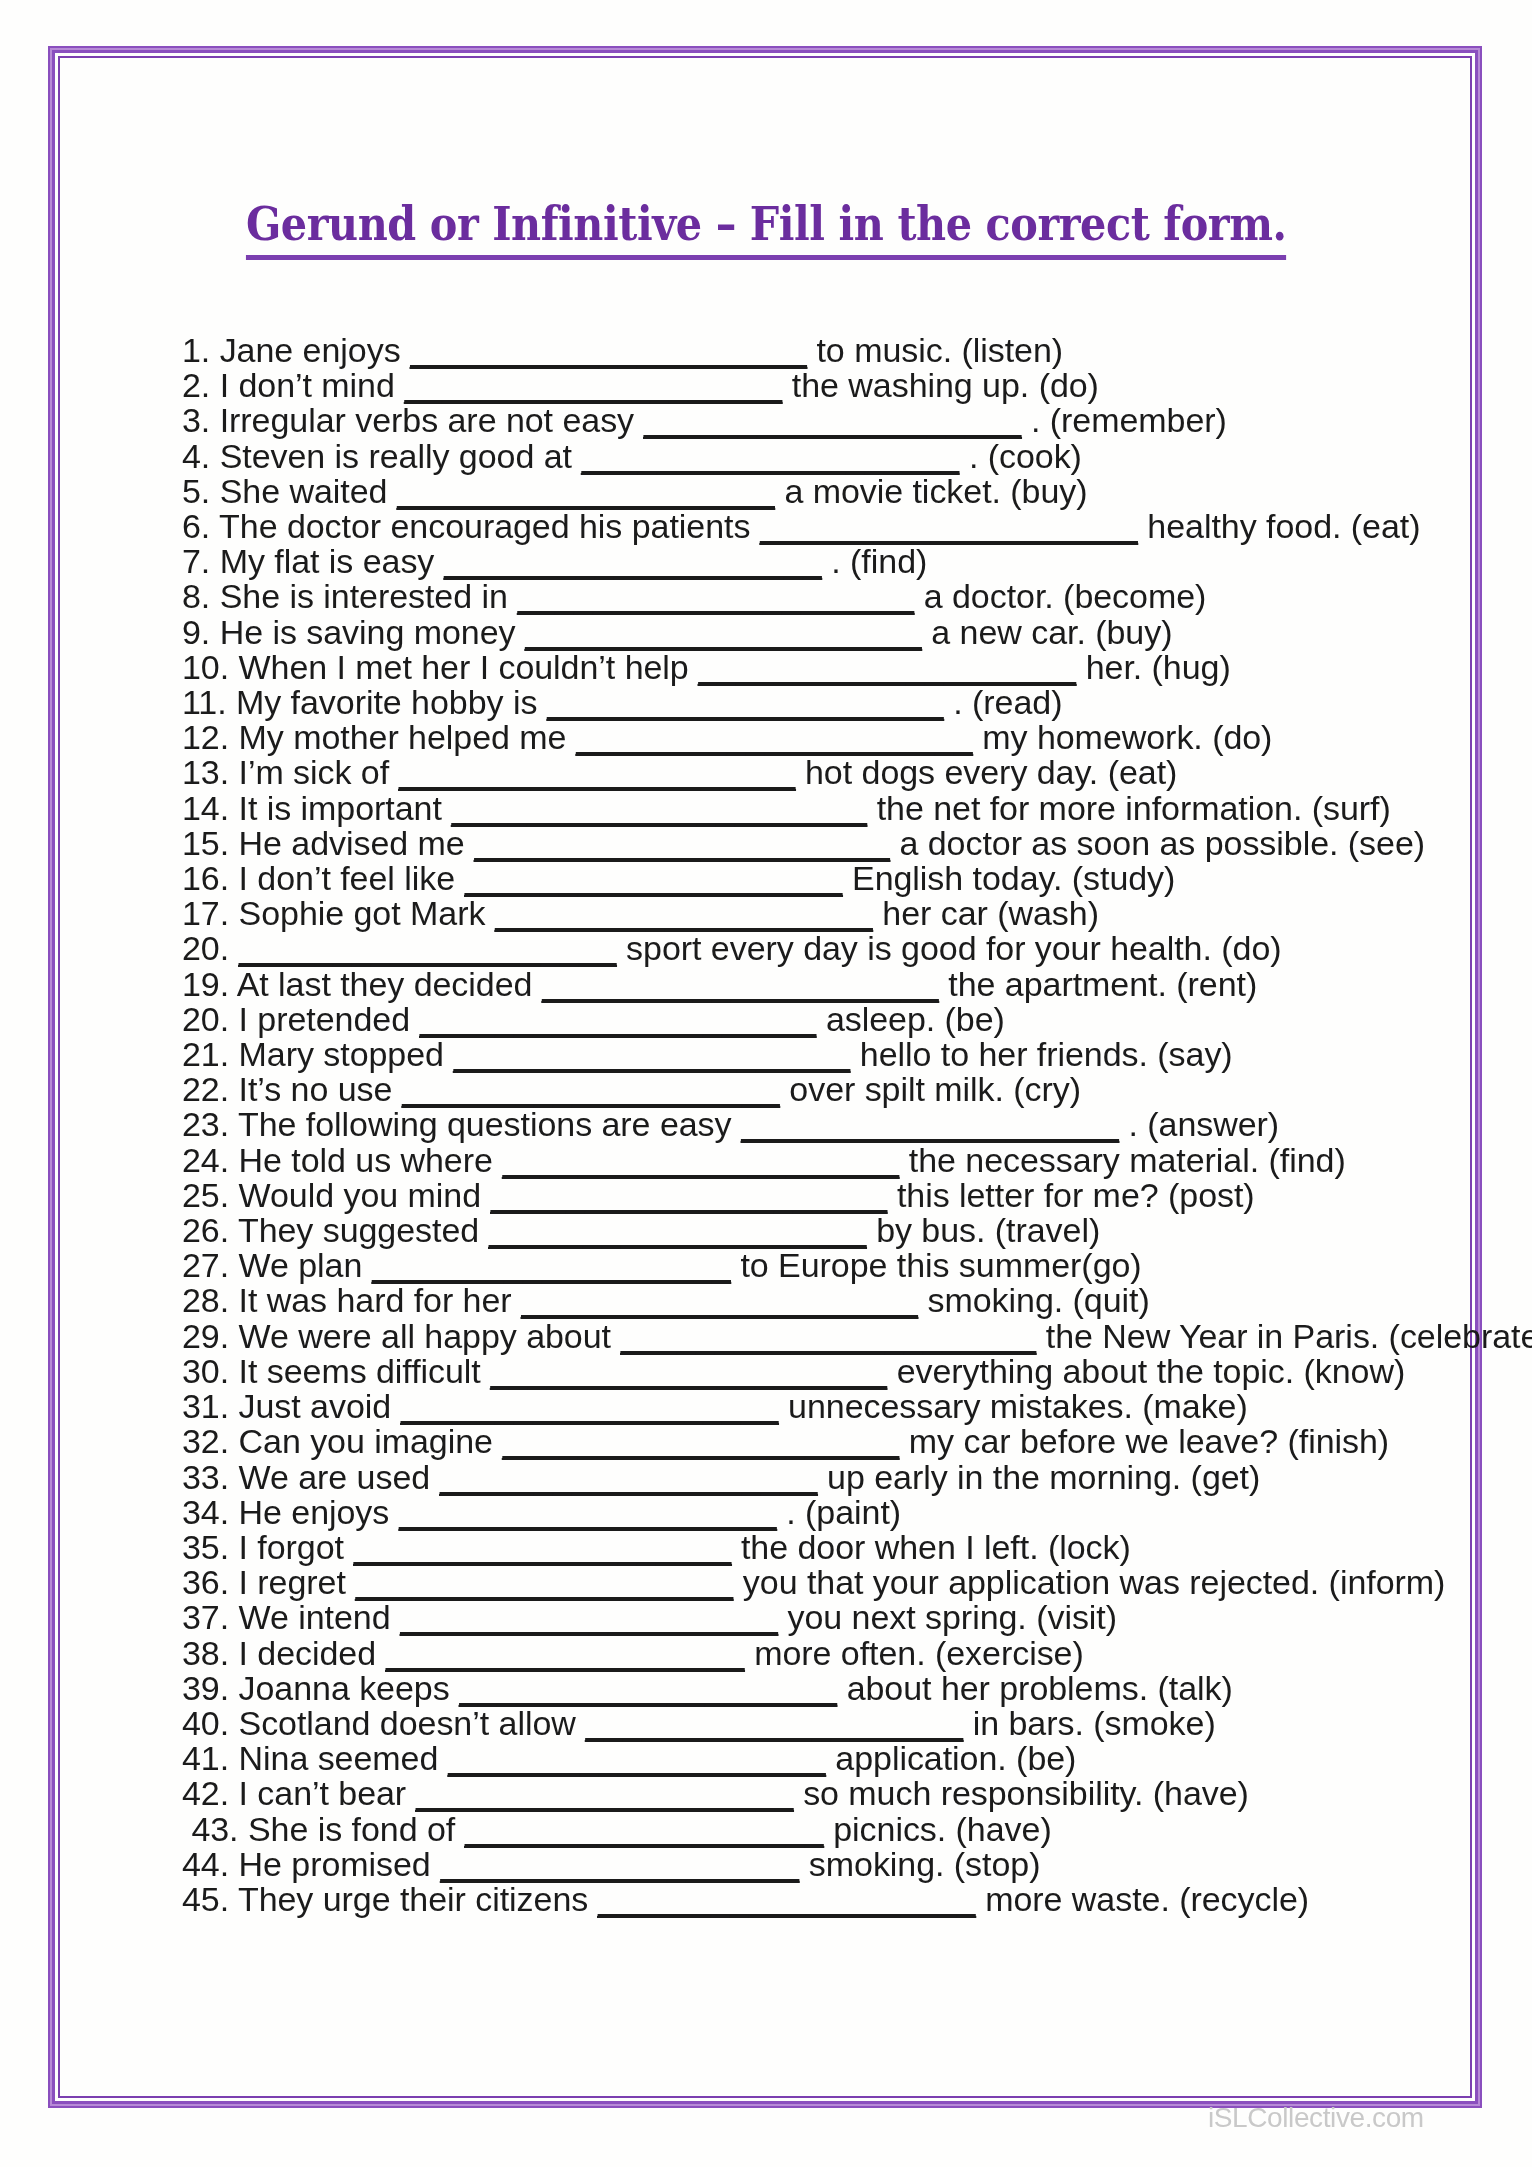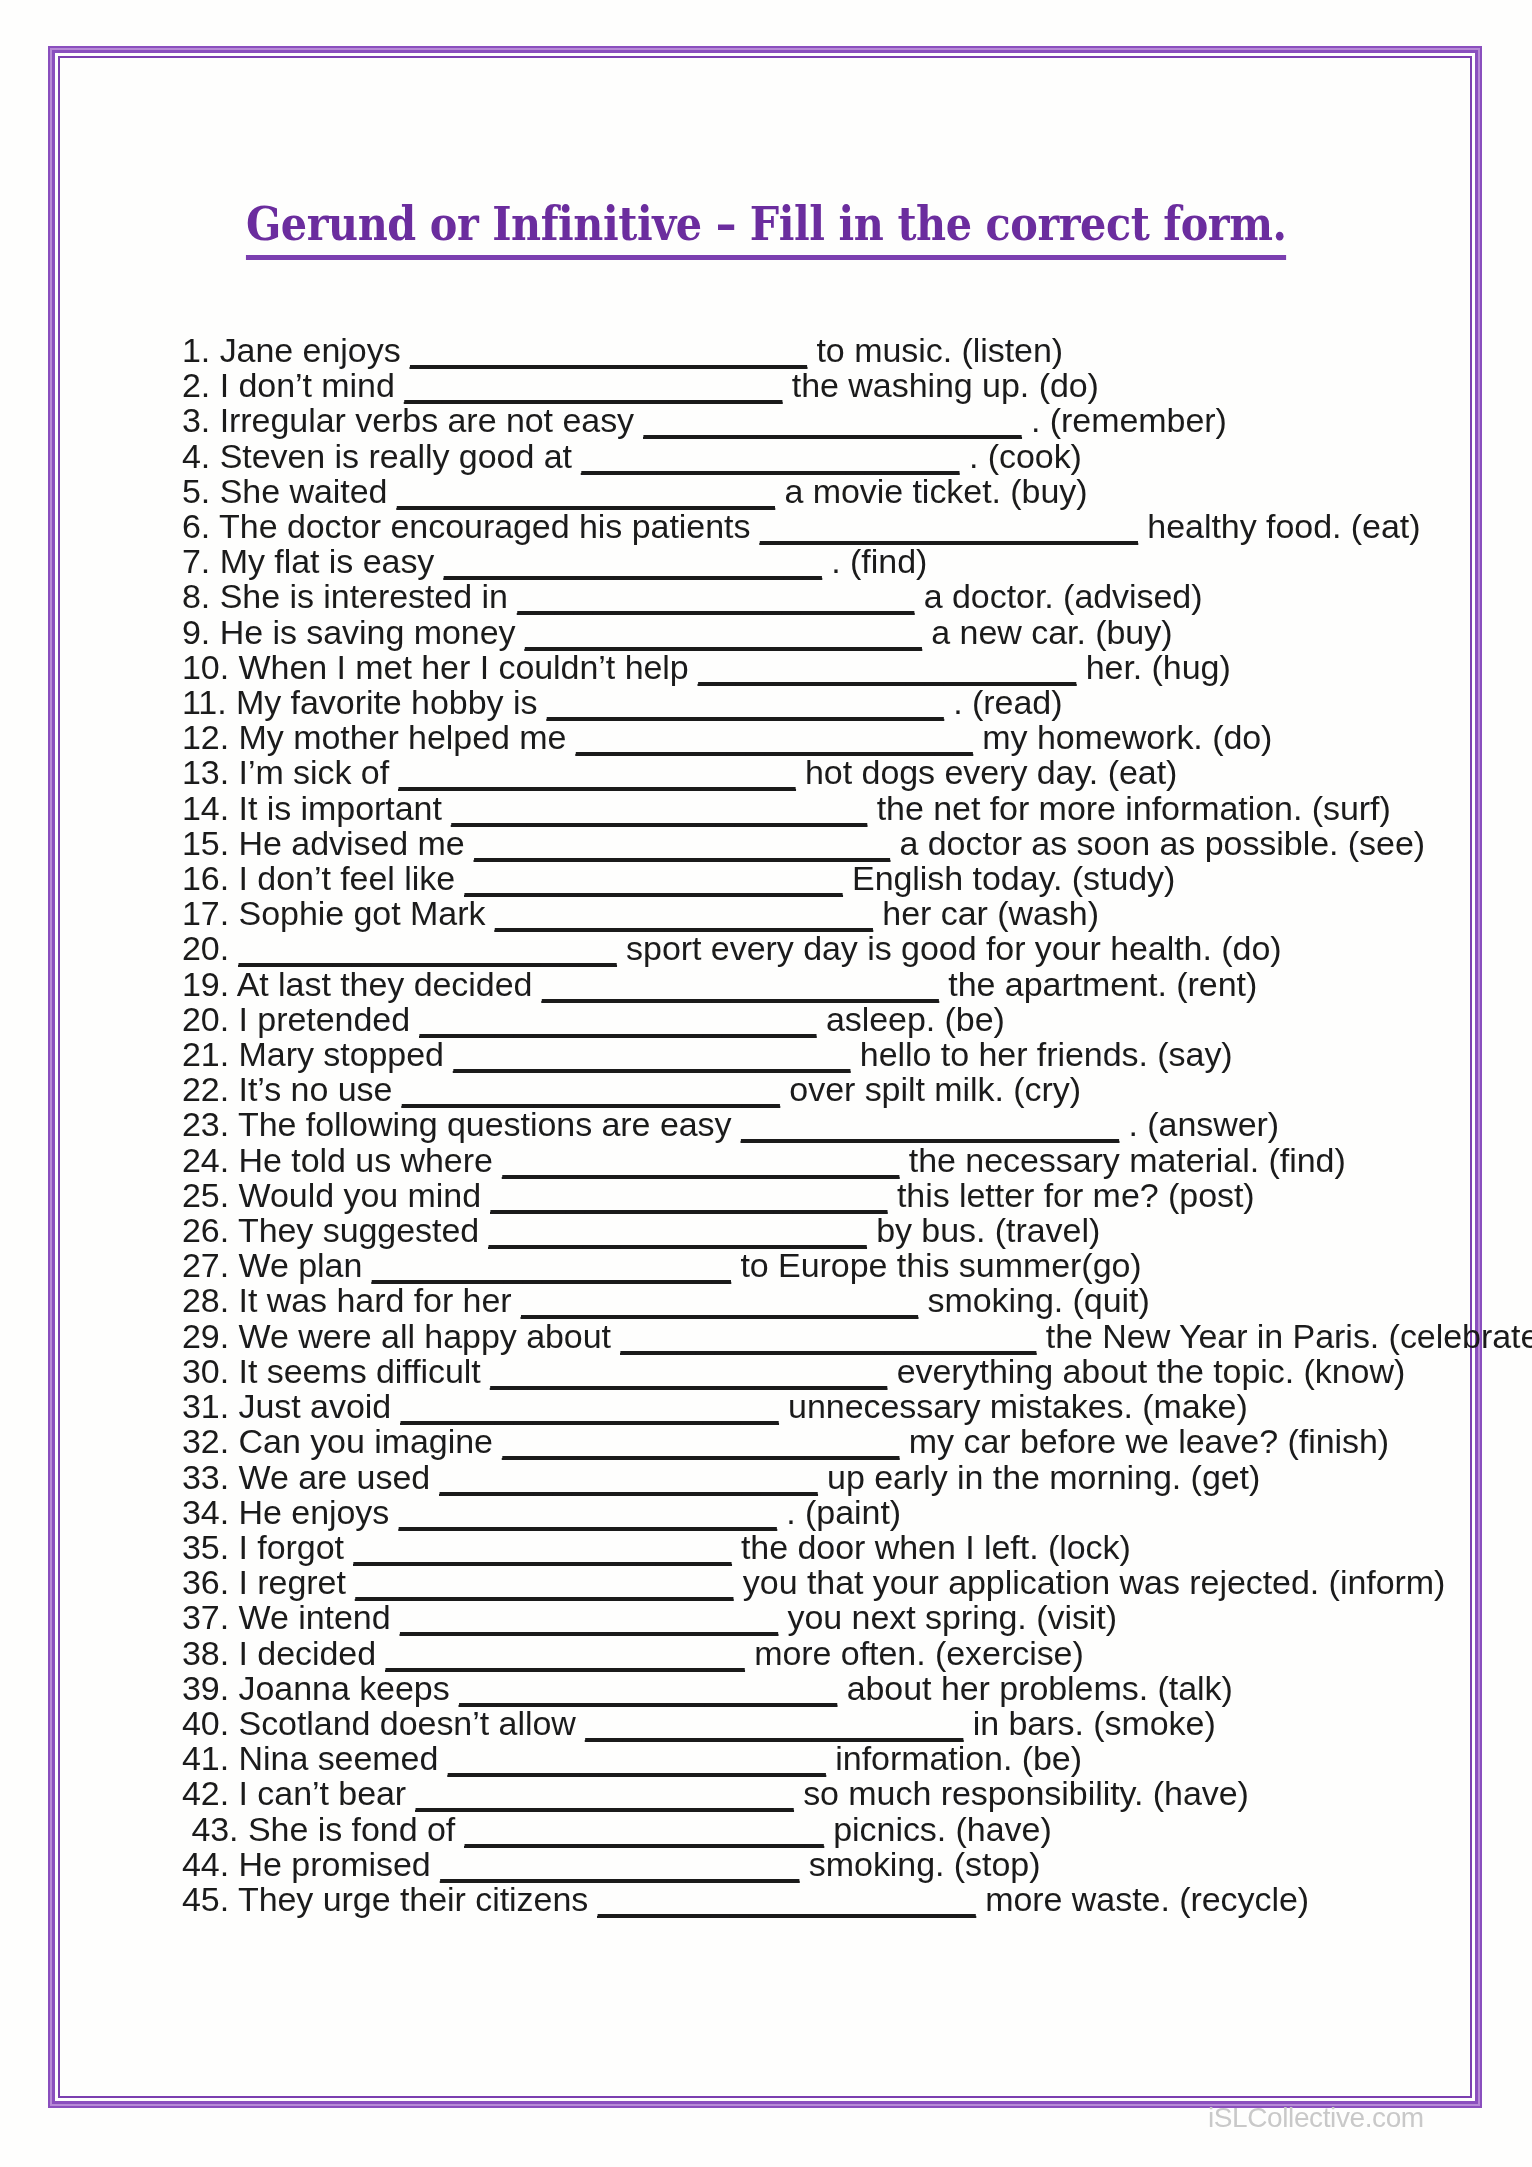--- a/index.html
+++ b/index.html
@@ -128,21 +128,21 @@
   </div>
 
   <div id="exercise-list">
       <div class="ex-line"><span>1.</span> <span>Jane enjoys </span><span class="blank">_____________________</span><span> to music. (listen)</span></div>
       <div class="ex-line"><span>2.</span> <span>I don’t mind </span><span class="blank">____________________</span><span> the washing up. (do)</span></div>
       <div class="ex-line"><span>3.</span> <span>Irregular verbs are not easy </span><span class="blank">____________________</span><span> . (remember)</span></div>
       <div class="ex-line"><span>4.</span> <span>Steven is really good at </span><span class="blank">____________________</span><span> . (cook)</span></div>
       <div class="ex-line"><span>5.</span> <span>She waited </span><span class="blank">____________________</span><span> a movie ticket. (buy)</span></div>
       <div class="ex-line"><span>6.</span> <span>The doctor encouraged his patients </span><span class="blank">____________________</span><span> healthy food. (eat)</span></div>
       <div class="ex-line"><span>7.</span> <span>My flat is easy </span><span class="blank">____________________</span><span> . (find)</span></div>
-      <div class="ex-line"><span>8.</span> <span>She is interested in </span><span class="blank">_____________________</span><span> a doctor. (advised)</span></div>
+      <div class="ex-line"><span>8.</span> <span>She is interested in </span><span class="blank">_____________________</span><span> a doctor. (become)</span></div>
       <div class="ex-line"><span>9.</span> <span>He is saving money </span><span class="blank">_____________________</span><span> a new car. (buy)</span></div>
       <div class="ex-line"><span>10.</span> <span>When I met her I couldn’t help </span><span class="blank">____________________</span><span> her. (hug)</span></div>
       <div class="ex-line"><span>11.</span> <span>My favorite hobby is </span><span class="blank">_____________________</span><span> . (read)</span></div>
       <div class="ex-line"><span>12.</span> <span>My mother helped me </span><span class="blank">_____________________</span><span> my homework. (do)</span></div>
       <div class="ex-line"><span>13.</span> <span>I’m sick of </span><span class="blank">_____________________</span><span> hot dogs every day. (eat)</span></div>
       <div class="ex-line"><span>14.</span> <span>It is important </span><span class="blank">______________________</span><span> the net for more information. (surf)</span></div>
       <div class="ex-line"><span>15.</span> <span>He advised me </span><span class="blank">______________________</span><span> a doctor as soon as possible. (see)</span></div>
       <div class="ex-line"><span>16.</span> <span>I don’t feel like </span><span class="blank">____________________</span><span> English today. (study)</span></div>
       <div class="ex-line"><span>17.</span> <span>Sophie got Mark </span><span class="blank">____________________</span><span> her car (wash)</span></div>
       <div class="ex-line"><span>20.</span> <span></span><span class="blank">____________________</span><span> sport every day is good for your health. (do)</span></div>
@@ -161,21 +161,21 @@
       <div class="ex-line"><span>31.</span> <span>Just avoid </span><span class="blank">____________________</span><span> unnecessary mistakes. (make)</span></div>
       <div class="ex-line"><span>32.</span> <span>Can you imagine </span><span class="blank">_____________________</span><span> my car before we leave? (finish)</span></div>
       <div class="ex-line"><span>33.</span> <span>We are used </span><span class="blank">____________________</span><span> up early in the morning. (get)</span></div>
       <div class="ex-line"><span>34.</span> <span>He enjoys </span><span class="blank">____________________</span><span> . (paint)</span></div>
       <div class="ex-line"><span>35.</span> <span>I forgot </span><span class="blank">____________________</span><span> the door when I left. (lock)</span></div>
       <div class="ex-line"><span>36.</span> <span>I regret </span><span class="blank">____________________</span><span> you that your application was rejected. (inform)</span></div>
       <div class="ex-line"><span>37.</span> <span>We intend </span><span class="blank">____________________</span><span> you next spring. (visit)</span></div>
       <div class="ex-line"><span>38.</span> <span>I decided </span><span class="blank">___________________</span><span> more often. (exercise)</span></div>
       <div class="ex-line"><span>39.</span> <span>Joanna keeps </span><span class="blank">____________________</span><span> about her problems. (talk)</span></div>
       <div class="ex-line"><span>40.</span> <span>Scotland doesn’t allow </span><span class="blank">____________________</span><span> in bars. (smoke)</span></div>
-      <div class="ex-line"><span>41.</span> <span>Nina seemed </span><span class="blank">____________________</span><span> information. (be)</span></div>
+      <div class="ex-line"><span>41.</span> <span>Nina seemed </span><span class="blank">____________________</span><span> application. (be)</span></div>
       <div class="ex-line"><span>42.</span> <span>I can’t bear </span><span class="blank">____________________</span><span> so much responsibility. (have)</span></div>
       <div class="ex-line"><span> 43.</span> <span>She is fond of </span><span class="blank">___________________</span><span> picnics. (have)</span></div>
       <div class="ex-line"><span>44.</span> <span>He promised </span><span class="blank">___________________</span><span> smoking. (stop)</span></div>
       <div class="ex-line"><span>45.</span> <span>They urge their citizens </span><span class="blank">____________________</span><span> more waste. (recycle)</span></div>
     </div>
 
   <div id="watermark">iSLCollective.com</div>
 
 </div>
 

